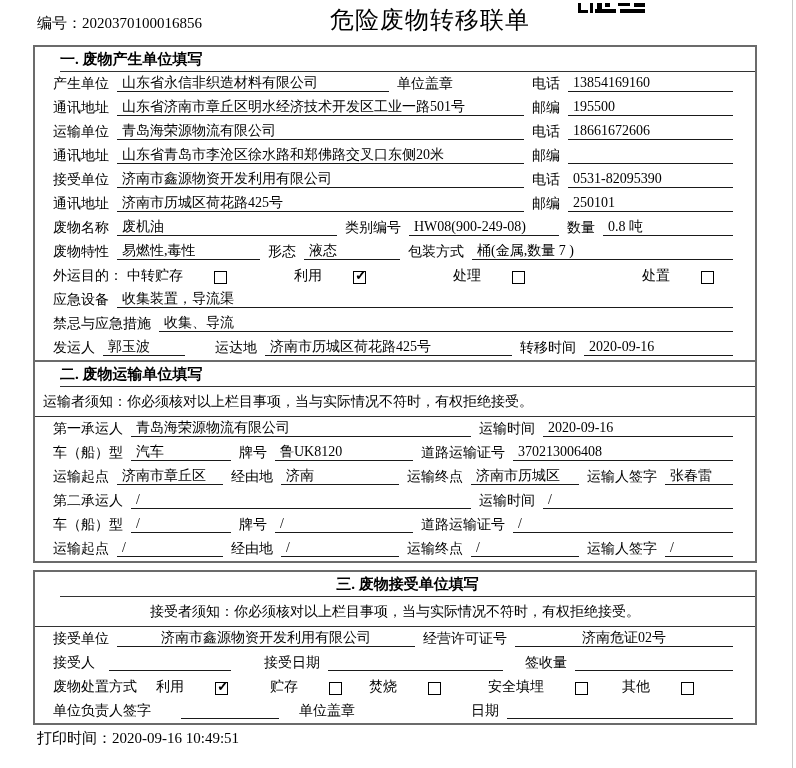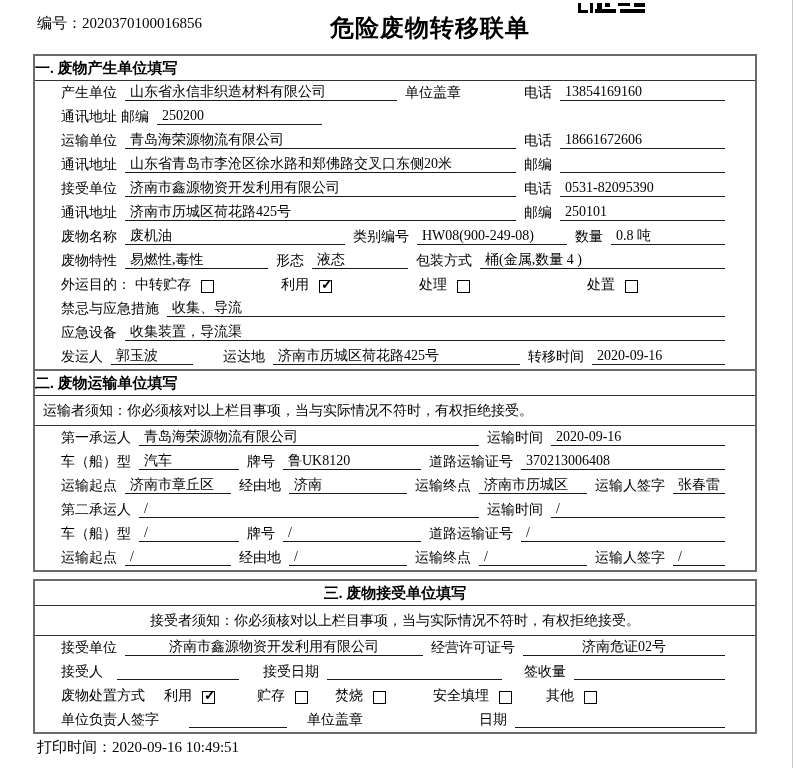--- a/index.html
+++ b/index.html
@@ -4,37 +4,37 @@
 <style>
   *{box-sizing:border-box;}
   html,body{margin:0;padding:0;}
   body{
     width:796px;height:768px;background:#ffffff;color:#000;
     font-family:"Liberation Serif","DejaVu Serif",serif;
     overflow:hidden;position:relative;
   }
   .page-edge{position:absolute;left:792px;top:0;width:1px;height:768px;background:#c9c9c9;}
   
-  .doc-header{position:relative;height:54px;border-radius:10px;}
+  .doc-header{position:relative;height:45px;border-radius:10px;}
   .serial{position:absolute;left:37px;top:14px;font-size:15px;white-space:nowrap;}
-  .doc-title{position:absolute;left:330px;top:12px;font-size:24px;font-weight:bold;letter-spacing:1px;white-space:nowrap;}
+  .doc-title{position:absolute;left:330px;top:4px;font-size:24px;font-weight:normal;letter-spacing:1px;white-space:nowrap;}
   .qr{position:absolute;left:578px;top:0;width:74px;height:11px;}
   
   .fbox{width:724px;margin-left:33px;border:2px solid #6b6b6b;background:#fff;}
   .fbox.gap{margin-top:7px;text-align:center;}
   .fbox.joined{margin-top:-2px;}
-  .sec-title{font-weight:bold;font-size:15px;line-height:19px;padding:3px 0 2px;border-bottom:1px solid #333;}
+  .sec-title{font-weight:bold;font-size:15px;line-height:19px;padding:3px 0 2px;border-bottom:1px solid #333;margin-left:25px;}
   .notice{font-size:14px;line-height:18px;padding:6px 8px 5px;border-bottom:1px solid #333;white-space:nowrap;}
-  .trow{display:flex;align-items:flex-end;height:24px;padding:0 24px 4px;font-size:14px;line-height:16px;white-space:nowrap;}
+  .trow{display:flex;align-items:flex-end;height:24px;padding:0 16px 4px;font-size:14px;line-height:16px;white-space:nowrap;}
   .l{padding:0 2px;flex:0 0 auto;}
   .v{border-bottom:1px solid #1a1a1a;padding:0 5px;margin:0 6px;flex:0 0 auto;min-height:16px;overflow:hidden;}
   .v.grow{flex:1 1 auto;}
   .v.c{}
   .sp{flex:1 1 auto;}
-  .seg{display:flex;align-items:flex-end;flex:0 0 auto;}
+  .seg{display:flex;align-items:flex-end;flex:0 0 auto;gap:21px;}
   .cb{display:inline-block;width:13px;height:13px;border:1px solid #000;margin-left:8px;position:relative;flex:0 0 auto;background:#fff;}
   .cb.checked::after{content:"\2713";position:absolute;left:1px;top:-4px;font-size:14px;font-weight:bold;}
   .doc-footer{margin:4px 0 0 37px;font-size:15px;white-space:nowrap;}
 </style>
 </head>
 <body>
 
 <div class="page-edge"></div>
 
 <div class="doc-header">
@@ -64,22 +64,23 @@
     <span class="l">产生单位</span>
     <span class="v" style="width:272px">山东省永信非织造材料有限公司</span>
     <span class="l">单位盖章</span>
     <span class="sp"></span>
     <span class="l">电话</span>
     <span class="v" style="width:165px">13854169160</span>
   </div>
 
   <div class="trow">
     <span class="l">通讯地址</span>
+    <span class="v grow">山东省济南市章丘区明水经济技术开发区工业一路501号</span>
     <span class="l">邮编</span>
-    <span class="v" style="width:165px">250200</span>
+    <span class="v" style="width:165px">195500</span>
   </div>
 
   <div class="trow">
     <span class="l">运输单位</span>
     <span class="v grow">青岛海荣源物流有限公司</span>
     <span class="l">电话</span>
     <span class="v" style="width:165px">18661672606</span>
   </div>
 
   <div class="trow">
@@ -111,21 +112,21 @@
     <span class="l">数量</span>
     <span class="v grow">0.8 吨</span>
   </div>
 
   <div class="trow">
     <span class="l">废物特性</span>
     <span class="v" style="width:143px">易燃性,毒性</span>
     <span class="l">形态</span>
     <span class="v" style="width:96px">液态</span>
     <span class="l">包装方式</span>
-    <span class="v grow">桶(金属,数量 4 )</span>
+    <span class="v grow">桶(金属,数量 7 )</span>
   </div>
 
   <div class="trow">
     <span class="l">外运目的：</span>
     <span class="seg">
       <span class="l">中转贮存</span>
       <span class="cb"></span>
     </span>
     <span class="seg" style="margin-left:65px">
       <span class="l">利用</span>
@@ -136,27 +137,27 @@
       <span class="cb"></span>
     </span>
     <span class="seg" style="margin-left:115px">
       <span class="l">处置</span>
       <span class="cb"></span>
     </span>
   </div>
 
 
   <div class="trow">
+    <span class="l">应急设备</span>
+    <span class="v grow">收集装置，导流渠</span>
+  </div>
+
+  <div class="trow">
     <span class="l">禁忌与应急措施</span>
     <span class="v grow">收集、导流</span>
-  </div>
-
-  <div class="trow">
-    <span class="l">应急设备</span>
-    <span class="v grow">收集装置，导流渠</span>
   </div>
 
   <div class="trow">
     <span class="l">发运人</span>
     <span class="v c" style="width:82px">郭玉波</span>
     <span class="l" style="margin-left:22px">运达地</span>
     <span class="v" style="width:247px">济南市历城区荷花路425号</span>
     <span class="l">转移时间</span>
     <span class="v grow">2020-09-16</span>
   </div>
@@ -228,21 +229,21 @@
   <div class="trow">
     <span class="l">接受单位</span>
     <span class="v" style="width:298px">济南市鑫源物资开发利用有限公司</span>
     <span class="l">经营许可证号</span>
     <span class="v grow">济南危证02号</span>
   </div>
 
   <div class="trow">
     <span class="l">接受人</span>
     <span class="v" style="width:122px;margin-left:12px"></span>
-    <span class="l" style="margin-left:16px">接受日期</span>
+    <span class="l" style="margin-left:25px">接受日期</span>
     <span class="v" style="width:175px"></span>
     <span class="l" style="margin-left:14px">签收量</span>
     <span class="v grow"></span>
   </div>
 
   <div class="trow">
     <span class="l">废物处置方式</span>
     <span class="seg" style="margin-left:15px">
       <span class="l">利用</span>
       <span class="cb checked"></span>

